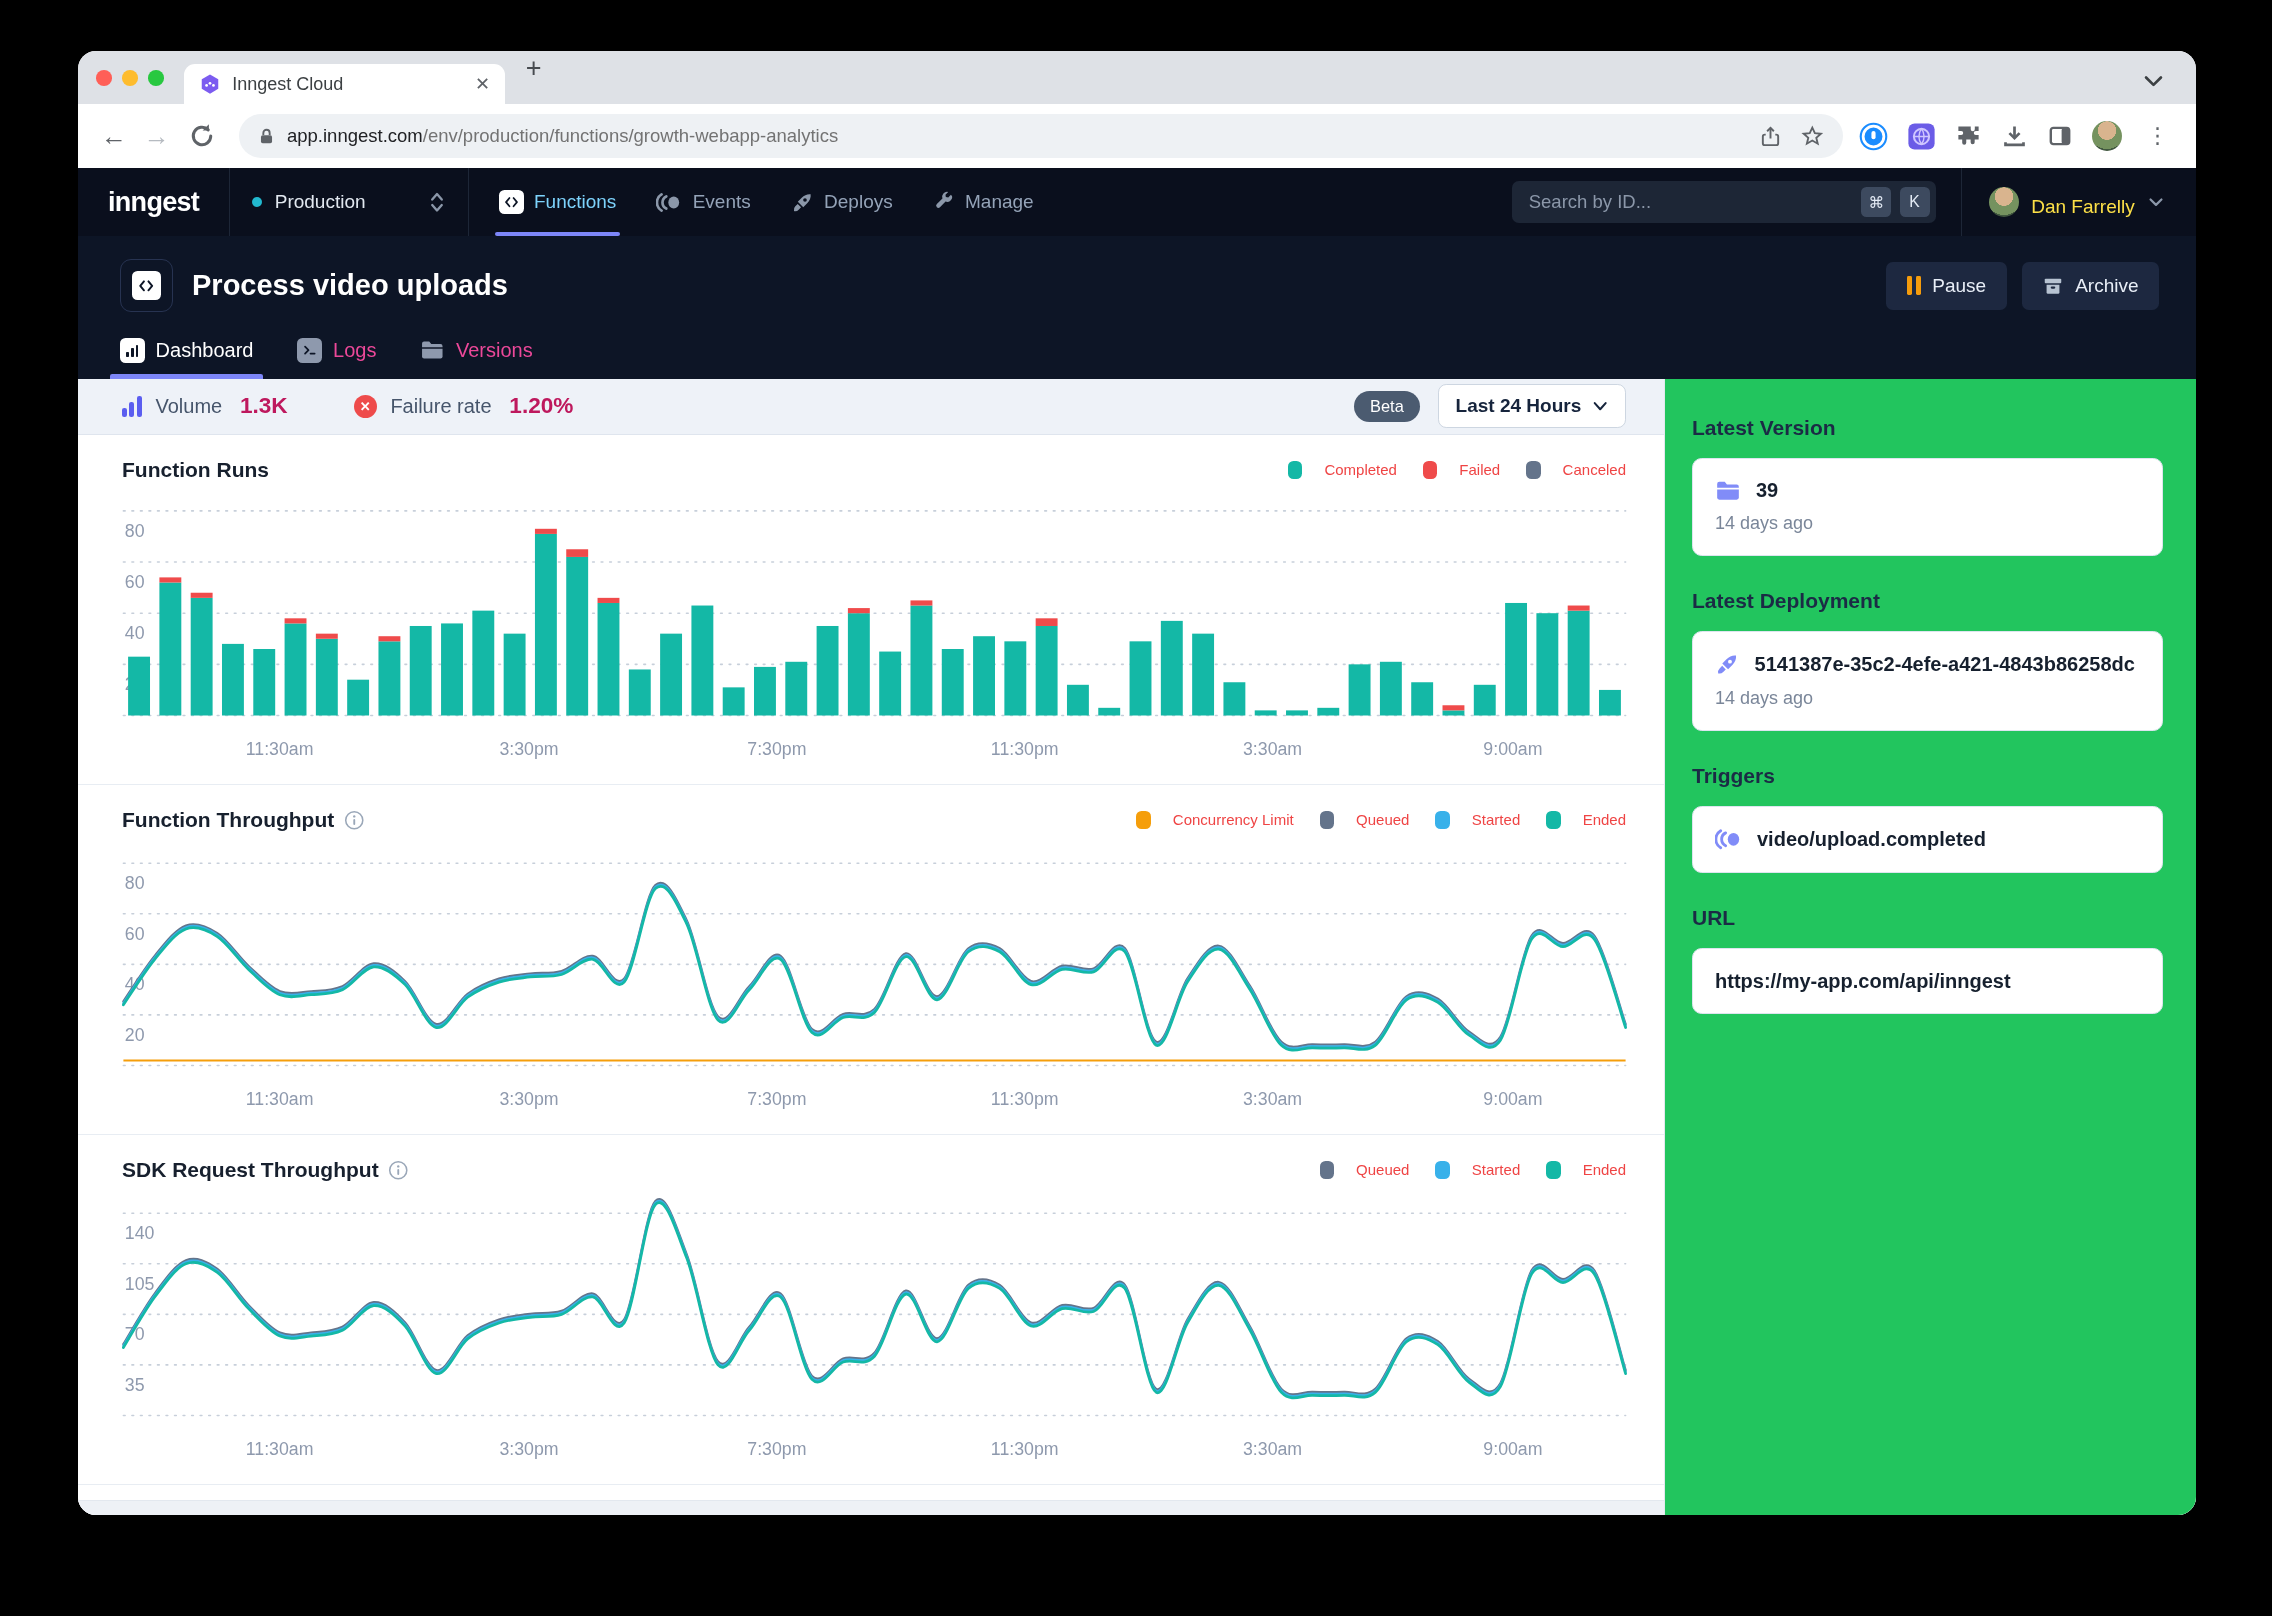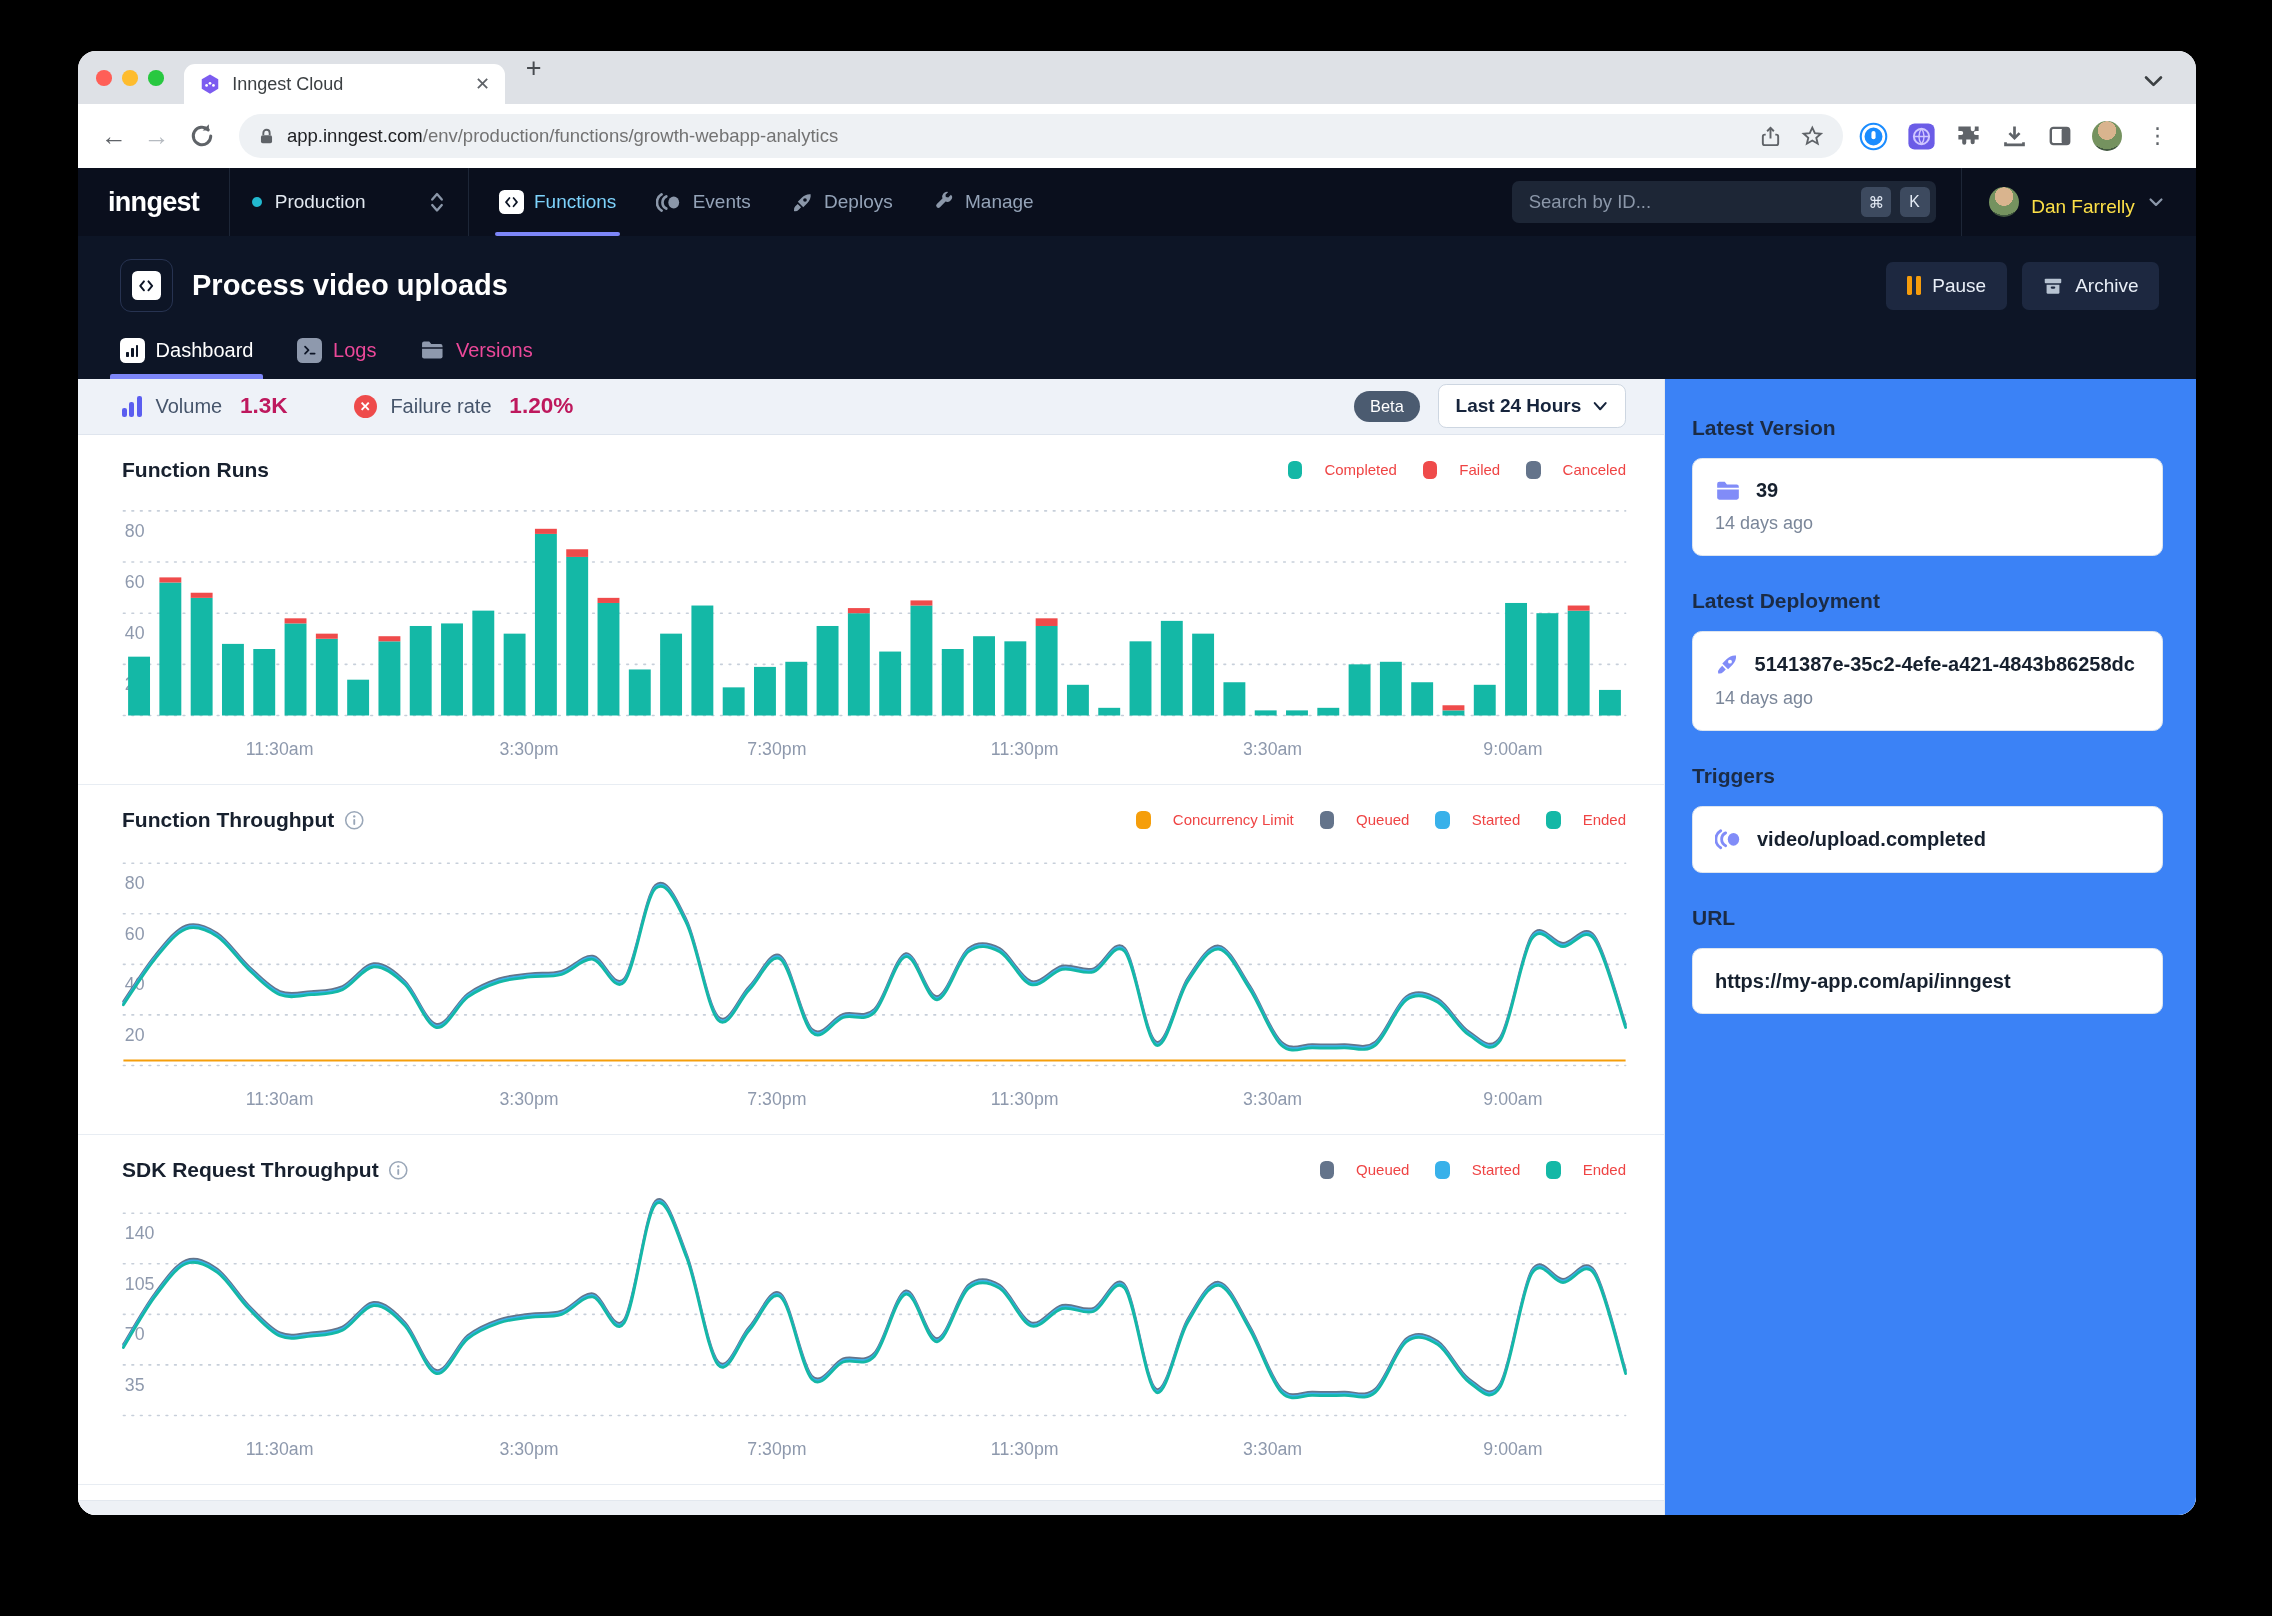--- a/index.html
+++ b/index.html
@@ -101,21 +101,21 @@
   .section:last-of-type { border-bottom:none; }
   .sec-head { display:flex; align-items:center; margin-bottom:11px; }
   .sec-title { font-size:21px; font-weight:bold; color:#17202e; }
   .info { margin-left:9.6px; display:inline-flex; }
   .legend { margin-left:auto; display:flex; gap:26px; align-items:center; }
   .leg { display:flex; gap:22px; align-items:center; font-size:15px; color:#ef4444; }
   .leg-dot { width:14.4px; height:18px; border-radius:5.5px; flex:none; }
   .chart-svg { display:block; }
   .bottom-strip { height:15px; background:#eef1f6; border-top:1.4px solid #e3e8ef; margin-top:auto; flex:none; }
 
-  .sidebar { flex:1; background:#3b82f6; padding:37px 33px 0 27px; overflow:hidden; }
+  .sidebar { flex:1; background:#22c55e; padding:37px 33px 0 27px; overflow:hidden; }
   .side-h { font-size:21px; color:#1b2b45; font-weight:600; margin:33px 0 18px; }
   .side-h:first-child { margin-top:0; }
   .card { border:1.4px solid #dde5ef; border-radius:9.6px; padding:20.5px 22px; background:#fff; }
   .card-main { display:flex; align-items:center; gap:15px; font-size:20px; font-weight:600; color:#16202e; }
   .card-sub { margin-top:11px; color:#7a8699; font-size:18px; }
   svg { display:block; }
 </style>
 </head>
 <body>
 

